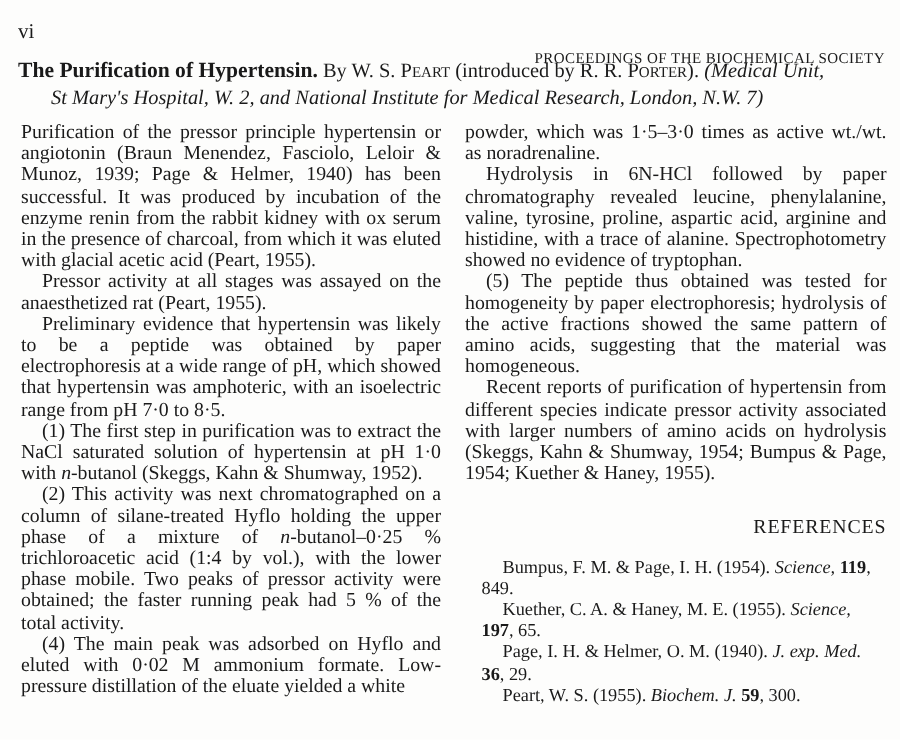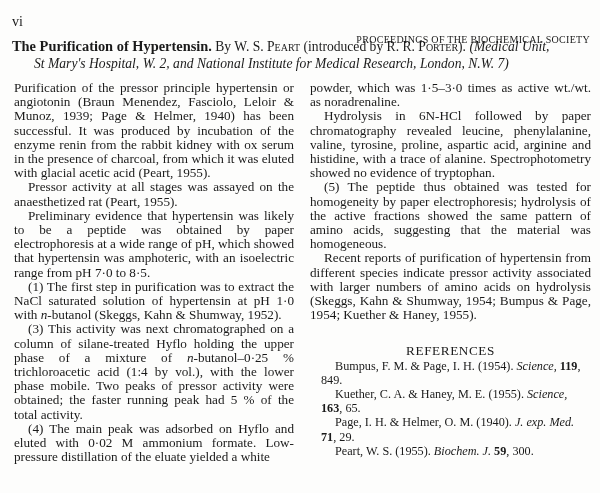--- a/index.html
+++ b/index.html
@@ -86,22 +86,23 @@
     width: 281px;
   }
   .col p {
     margin: 0;
     text-indent: 14px;
   }
   .col p.noindent {
     text-indent: 0;
   }
   .refs-heading {
-    text-align: center;
+    text-align: right;
     margin-top: 22px;
+    margin-bottom: 12px;
     letter-spacing: 0.6px;
     font-size: 13.2px;
   }
   .ref {
     font-size: 12.2px;
     line-height: 14.2px;
     text-align: left;
     padding-left: 11px;
     text-indent: -11px;
     margin: 0;
@@ -128,34 +129,34 @@
     <span class="sc">Porter</span><span>).</span>
     <span class="affil">(Medical Unit,</span>
     <span class="affil line2">St Mary's Hospital, W. 2, and National Institute for Medical Research, London, N.W. 7)</span>
   </div>
 
   <div class="col col-left">
     <p class="noindent">Purification of the pressor principle hypertensin or angiotonin (Braun Menendez, Fasciolo, Leloir &amp; Munoz, 1939; Page &amp; Helmer, 1940) has been successful. It was produced by incubation of the enzyme renin from the rabbit kidney with ox serum in the presence of charcoal, from which it was eluted with glacial acetic acid (Peart, 1955).</p>
     <p>Pressor activity at all stages was assayed on the anaesthetized rat (Peart, 1955).</p>
     <p>Preliminary evidence that hypertensin was likely to be a peptide was obtained by paper electrophoresis at a wide range of pH, which showed that hypertensin was amphoteric, with an isoelectric range from pH 7·0 to 8·5.</p>
     <p><span>(1) The first step in purification was to extract the NaCl saturated solution of hypertensin at pH 1·0 with </span><span class="it">n</span><span>-butanol (Skeggs, Kahn &amp; Shumway, 1952).</span></p>
-    <p><span>(3) This activity was next chromatographed on a column of silane-treated Hyflo holding the upper phase of a mixture of </span><span class="it">n</span><span>-butanol–0·25 % trichloroacetic acid (1:4 by vol.), with the lower phase mobile. Two peaks of pressor activity were obtained; the faster running peak had 5 % of the total activity.</span></p>
+    <p><span>(2) This activity was next chromatographed on a column of silane-treated Hyflo holding the upper phase of a mixture of </span><span class="it">n</span><span>-butanol–0·25 % trichloroacetic acid (1:4 by vol.), with the lower phase mobile. Two peaks of pressor activity were obtained; the faster running peak had 5 % of the total activity.</span></p>
     <p>(4) The main peak was adsorbed on Hyflo and eluted with 0·02 M ammonium formate. Low-pressure distillation of the eluate yielded a white</p>
   </div>
 
   <div class="col col-right">
     <p class="noindent">powder, which was 1·5–3·0 times as active wt./wt. as noradrenaline.</p>
     <p>Hydrolysis in 6N-HCl followed by paper chromatography revealed leucine, phenylalanine, valine, tyrosine, proline, aspartic acid, arginine and histidine, with a trace of alanine. Spectrophotometry showed no evidence of tryptophan.</p>
     <p>(5) The peptide thus obtained was tested for homogeneity by paper electrophoresis; hydrolysis of the active fractions showed the same pattern of amino acids, suggesting that the material was homogeneous.</p>
     <p>Recent reports of purification of hypertensin from different species indicate pressor activity associated with larger numbers of amino acids on hydrolysis (Skeggs, Kahn &amp; Shumway, 1954; Bumpus &amp; Page, 1954; Kuether &amp; Haney, 1955).</p>
 
     <div class="refs-heading">REFERENCES</div>
 
     <div>
       <p class="ref"><span>Bumpus, F. M. &amp; Page, I. H. (1954).</span> <span class="j">Science,</span> <span class="v">119</span><span>, 849.</span></p>
-      <p class="ref"><span>Kuether, C. A. &amp; Haney, M. E. (1955).</span> <span class="j">Science,</span> <span class="v">163</span><span>, 65.</span></p>
-      <p class="ref"><span>Page, I. H. &amp; Helmer, O. M. (1940).</span> <span class="j">J. exp. Med.</span> <span class="v">71</span><span>, 29.</span></p>
+      <p class="ref"><span>Kuether, C. A. &amp; Haney, M. E. (1955).</span> <span class="j">Science,</span> <span class="v">197</span><span>, 65.</span></p>
+      <p class="ref"><span>Page, I. H. &amp; Helmer, O. M. (1940).</span> <span class="j">J. exp. Med.</span> <span class="v">36</span><span>, 29.</span></p>
       <p class="ref"><span>Peart, W. S. (1955).</span> <span class="j">Biochem. J.</span> <span class="v">59</span><span>, 300.</span></p>
 
     </div>
   </div>
 
 </div>
 
 </body></html>

